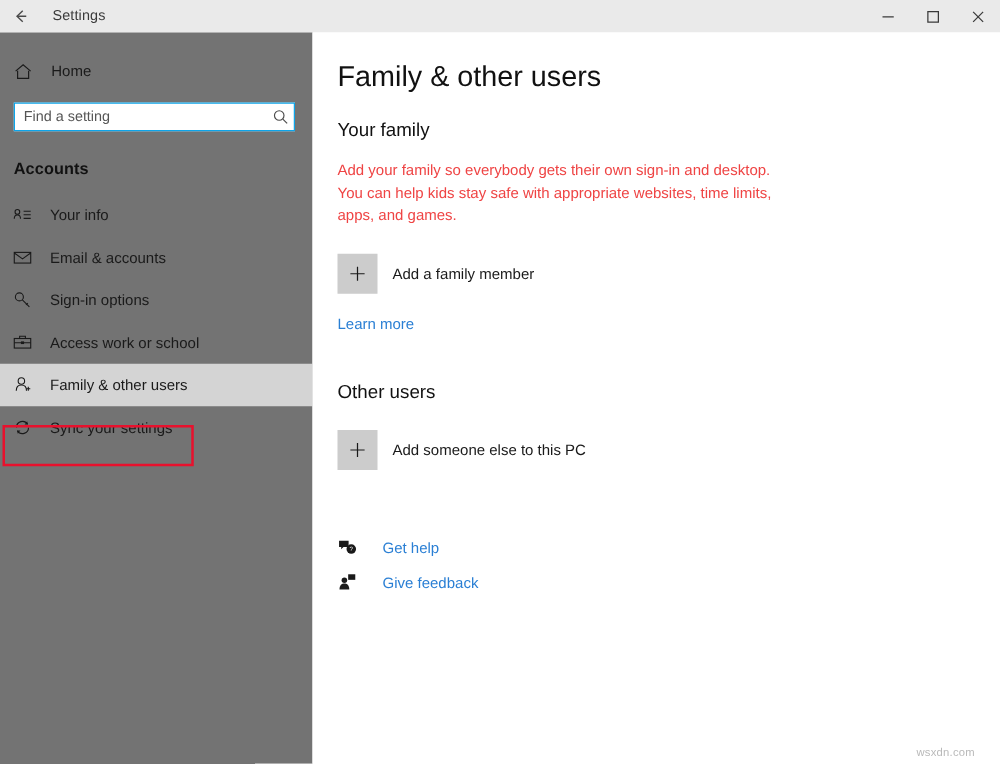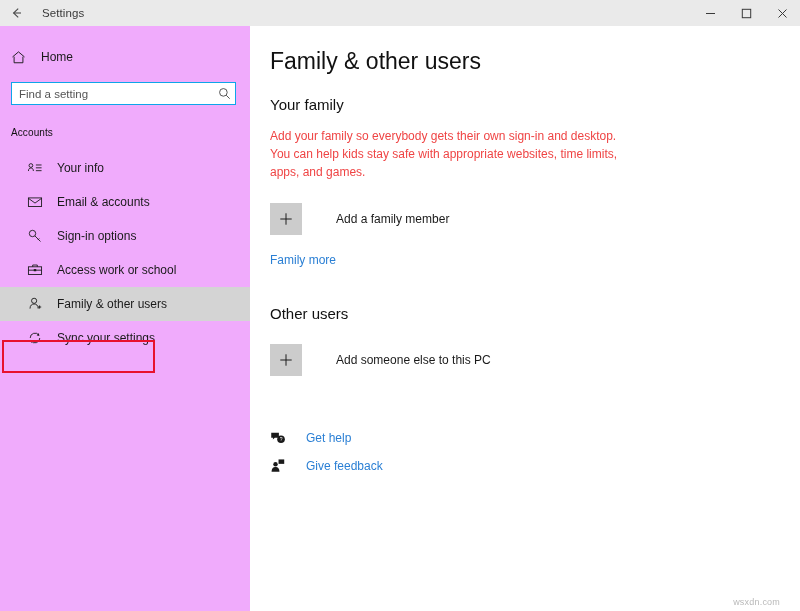--- a/index.html
+++ b/index.html
@@ -61,21 +61,21 @@
     cursor: pointer;
   }
   .win-btn svg { display: block; }
 
   
   .sidebar {
     position: absolute;
     top: 26px; left: 0;
     width: 250px;
     height: 585px;
-    background: #f0abfc;
+    background: #737373;
   }
   .home-row {
     display: flex;
     align-items: center;
     height: 24px;
     margin-top: 19px;
     padding-left: 11px;
     cursor: pointer;
   }
   .home-icon {
@@ -110,33 +110,33 @@
     height: 21px;
   }
   .search-input::placeholder { color: #555; opacity: 1; }
   .search-icon {
     width: 22px;
     display: flex;
     align-items: center;
     justify-content: center;
   }
   .section-title {
-    font-size: 10px;
-    font-weight: normal;
+    font-size: 13px;
+    font-weight: bold;
     color: #111;
     margin: 22px 0 0 11px;
     letter-spacing: .1px;
   }
   .nav-list { margin-top: 13px; }
   .nav-item {
     position: relative;
     display: flex;
     align-items: center;
     height: 34px;
-    padding-left: 27px;
+    padding-left: 10px;
     cursor: pointer;
     box-sizing: border-box;
   }
   .nav-item.selected { background: #d4d4d4; }
   .nav-icon {
     width: 22px;
     min-width: 22px;
     display: flex;
     align-items: center;
     justify-content: flex-start;
@@ -190,21 +190,20 @@
     color: #ef4444;
     margin: 14px 0 0 0;
     max-width: 355px;
   }
   .add-row {
     display: flex;
     align-items: center;
     margin-top: 22px;
     cursor: pointer;
     width: fit-content;
-    gap: 22px;
   }
   .plus-box {
     width: 32px;
     height: 32px;
     background: #cccccc;
     display: flex;
     align-items: center;
     justify-content: center;
   }
   .plus-box svg { display: block; }
@@ -405,21 +404,21 @@
     <span class="plus-box">
       <svg width="16" height="16" viewBox="0 0 18 18">
         <line x1="9" y1="2.6" x2="9" y2="15.4" stroke="#1a1a1a" stroke-width="1.1"></line>
         <line x1="2.6" y1="9" x2="15.4" y2="9" stroke="#1a1a1a" stroke-width="1.1"></line>
       </svg>
     </span>
     <span class="add-label">Add a family member</span>
   </div>
 
   <div class="learn-more-wrap">
-    <a class="link">Family more</a>
+    <a class="link">Learn more</a>
   </div>
 
   <h2 class="sub-title other-users-title">Other users</h2>
 
   <div class="add-row">
     <span class="plus-box">
       <svg width="16" height="16" viewBox="0 0 18 18">
         <line x1="9" y1="2.6" x2="9" y2="15.4" stroke="#1a1a1a" stroke-width="1.1"></line>
         <line x1="2.6" y1="9" x2="15.4" y2="9" stroke="#1a1a1a" stroke-width="1.1"></line>
       </svg>

